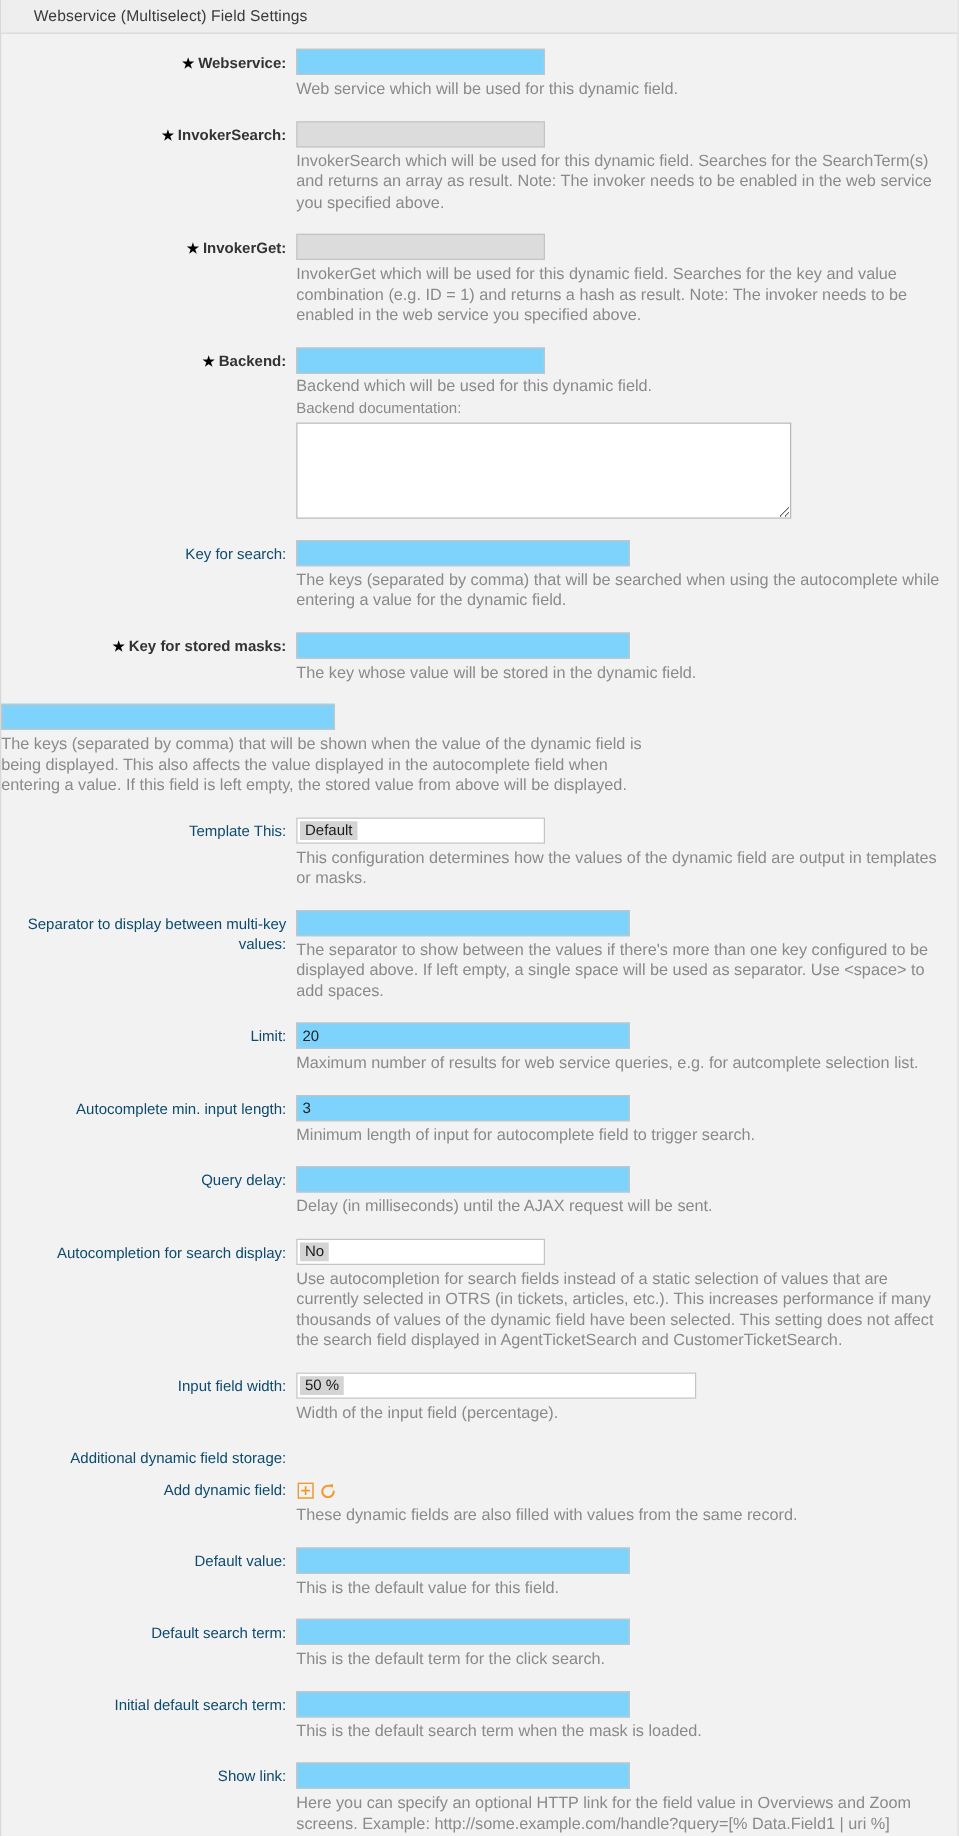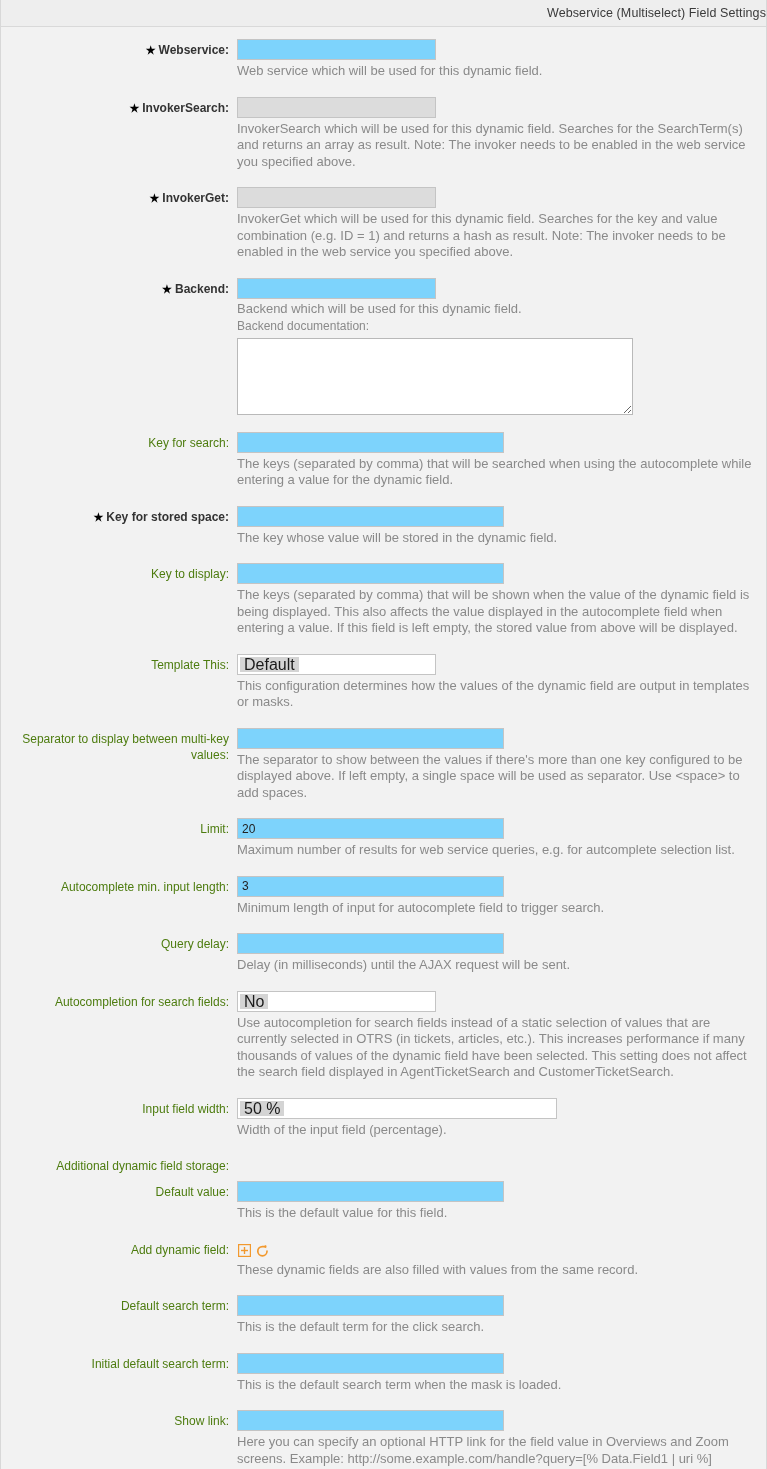--- a/index.html
+++ b/index.html
@@ -22,21 +22,20 @@
     border-top: none;
   }
 
   .widget-header {
     height: 27px;
     background: #eeeeee;
     border-bottom: 1px solid #d9d9d9;
     display: flex;
     align-items: center;
     padding-left: 26px;
-    justify-content: flex-end;
   }
   .widget-header h2 {
     margin: 0;
     font-size: 12.5px;
     font-weight: normal;
     color: #3a3a3a;
     letter-spacing: 0.1px;
   }
 
   .widget-body {
@@ -49,21 +48,21 @@
     display: flex;
     align-items: flex-start;
     margin-bottom: 0;
   }
   .field-label {
     width: 236px;
     flex: 0 0 236px;
     text-align: right;
     padding-right: 8px;
     padding-top: 4px;
-    color: #4d7c0f;
+    color: #0c4a6e;
     font-size: 12px;
     line-height: 16px;
   }
   .field-label.req {
     color: #333333;
     font-weight: bold;
   }
   .field-label .star {
     color: #000000;
     font-weight: bold;
@@ -117,21 +116,21 @@
     padding: 1px 2px;
     display: flex;
     align-items: center;
     cursor: default;
   }
   .listbox.w-narrow { width: 199px; }
   .listbox.w-wide   { width: 320px; }
   .listbox .opt {
     background: #d4d4d4;
     color: #1a1a1a;
-    font-size: 16px;
+    font-size: 12px;
     line-height: 15px;
     padding: 0 4px;
     white-space: nowrap;
   }
 
   
   .hint {
     color: #8a8a8a;
     font-size: 13px;
     line-height: 16.5px;
@@ -217,29 +216,28 @@
       </div>
       <div class="field">
         <div class="field-label"><span>Key for search:</span></div>
         <div class="field-control">
           <input type="text" class="txt wide" value="" style="">
           <div class="hint">The keys (separated by comma) that will be searched when using the autocomplete while entering a value for the dynamic field.</div>
           <div class="spacer-16"></div>
         </div>
       </div>
       <div class="field">
-        <div class="field-label req"><span class="star">★</span><span>Key for stored space:</span></div>
+        <div class="field-label req"><span class="star">★</span><span>Key for stored masks:</span></div>
         <div class="field-control">
           <input type="text" class="txt wide" value="" style="">
           <div class="hint">The key whose value will be stored in the dynamic field.</div>
           <div class="spacer-16"></div>
         </div>
       </div>
       <div class="field">
-        <div class="field-label"><span>Key to display:</span></div>
         <div class="field-control">
           <input type="text" class="txt wide" value="" style="">
           <div class="hint">The keys (separated by comma) that will be shown when the value of the dynamic field is being displayed. This also affects the value displayed in the autocomplete field when entering a value. If this field is left empty, the stored value from above will be displayed.</div>
           <div class="spacer-16"></div>
         </div>
       </div>
       <div class="field">
         <div class="field-label"><span>Template This:</span></div>
         <div class="field-control">
           <div class="listbox w-narrow">
@@ -275,21 +273,21 @@
       </div>
       <div class="field">
         <div class="field-label"><span>Query delay:</span></div>
         <div class="field-control">
           <input type="text" class="txt wide" value="" style="">
           <div class="hint">Delay (in milliseconds) until the AJAX request will be sent.</div>
           <div class="spacer-16"></div>
         </div>
       </div>
       <div class="field">
-        <div class="field-label"><span>Autocompletion for search fields:</span></div>
+        <div class="field-label"><span>Autocompletion for search display:</span></div>
         <div class="field-control">
           <div class="listbox w-narrow">
             <span class="opt">No</span>
           </div>
           <div class="hint">Use autocompletion for search fields instead of a static selection of values that are currently selected in OTRS (in tickets, articles, etc.). This increases performance if many thousands of values of the dynamic field have been selected. This setting does not affect the search field displayed in AgentTicketSearch and CustomerTicketSearch.</div>
           <div class="spacer-16"></div>
         </div>
       </div>
       <div class="field">
         <div class="field-label"><span>Input field width:</span></div>
@@ -299,28 +297,20 @@
           </div>
           <div class="hint">Width of the input field (percentage).</div>
           <div class="spacer-16"></div>
         </div>
       </div>
       <div class="field">
         <div class="field-label"><span>Additional dynamic field storage:</span></div>
         <div class="field-control">
           <div class="empty-ctrl"></div>
           <div class="spacer-8"></div>
-        </div>
-      </div>
-      <div class="field">
-        <div class="field-label"><span>Default value:</span></div>
-        <div class="field-control">
-          <input type="text" class="txt wide" value="" style="">
-          <div class="hint">This is the default value for this field.</div>
-          <div class="spacer-16"></div>
         </div>
       </div>
       <div class="field">
         <div class="field-label"><span>Add dynamic field:</span></div>
         <div class="field-control">
           <div class="icon-row">
             <span class="icon-btn">
               <svg width="13" height="13" viewBox="0 0 13 13">
                 <rect x="0.5" y="0.5" width="12" height="12" fill="none" stroke="#f2992e" stroke-width="1.4"></rect>
                 <line x1="6.5" y1="3" x2="6.5" y2="10" stroke="#f2992e" stroke-width="1.4"></line>
@@ -332,20 +322,28 @@
                 <path d="M11 7.2 A4.6 4.6 0 1 1 6.4 2.6 L9.6 2.6" fill="none" stroke="#f2992e" stroke-width="1.7" stroke-linecap="round"></path>
                 <path d="M10.2 0.9 L10.2 4.2 L7.0 2.6 Z" fill="#f2992e"></path>
               </svg>
             </span>
           </div>
           <div class="hint">These dynamic fields are also filled with values from the same record.</div>
           <div class="spacer-16"></div>
         </div>
       </div>
       <div class="field">
+        <div class="field-label"><span>Default value:</span></div>
+        <div class="field-control">
+          <input type="text" class="txt wide" value="" style="">
+          <div class="hint">This is the default value for this field.</div>
+          <div class="spacer-16"></div>
+        </div>
+      </div>
+      <div class="field">
         <div class="field-label"><span>Default search term:</span></div>
         <div class="field-control">
           <input type="text" class="txt wide" value="" style="">
           <div class="hint">This is the default term for the click search.</div>
           <div class="spacer-16"></div>
         </div>
       </div>
       <div class="field">
         <div class="field-label"><span>Initial default search term:</span></div>
         <div class="field-control">

